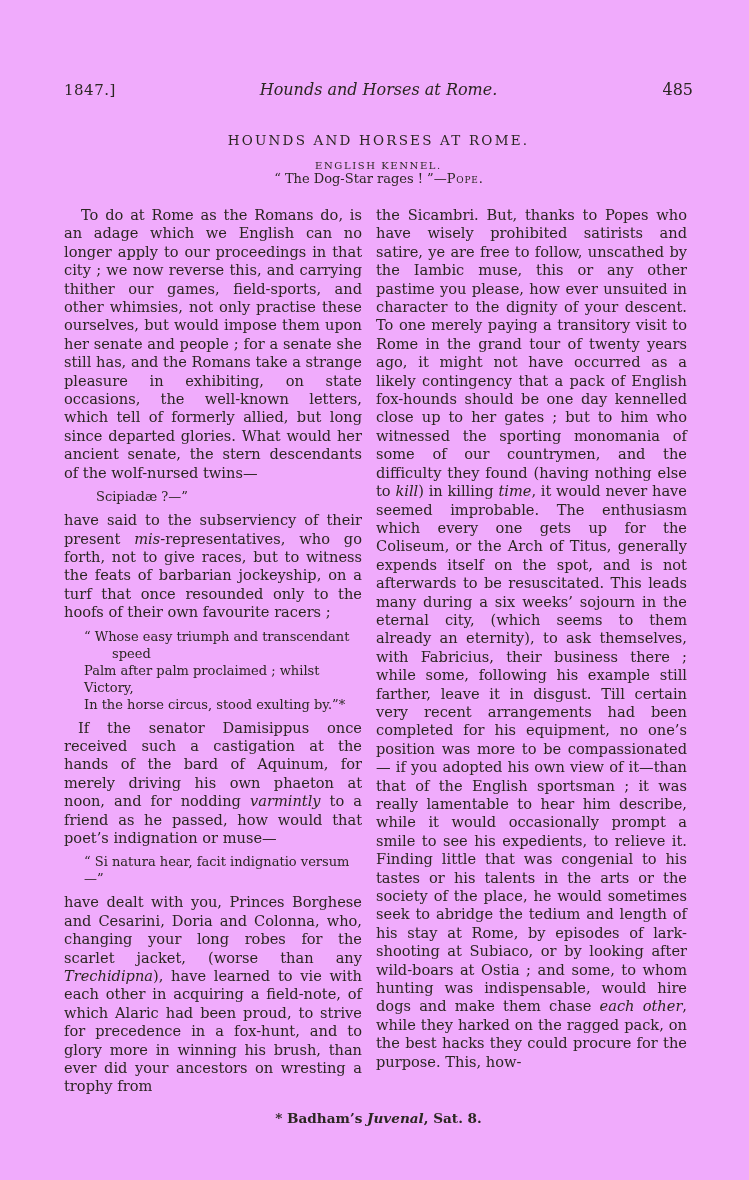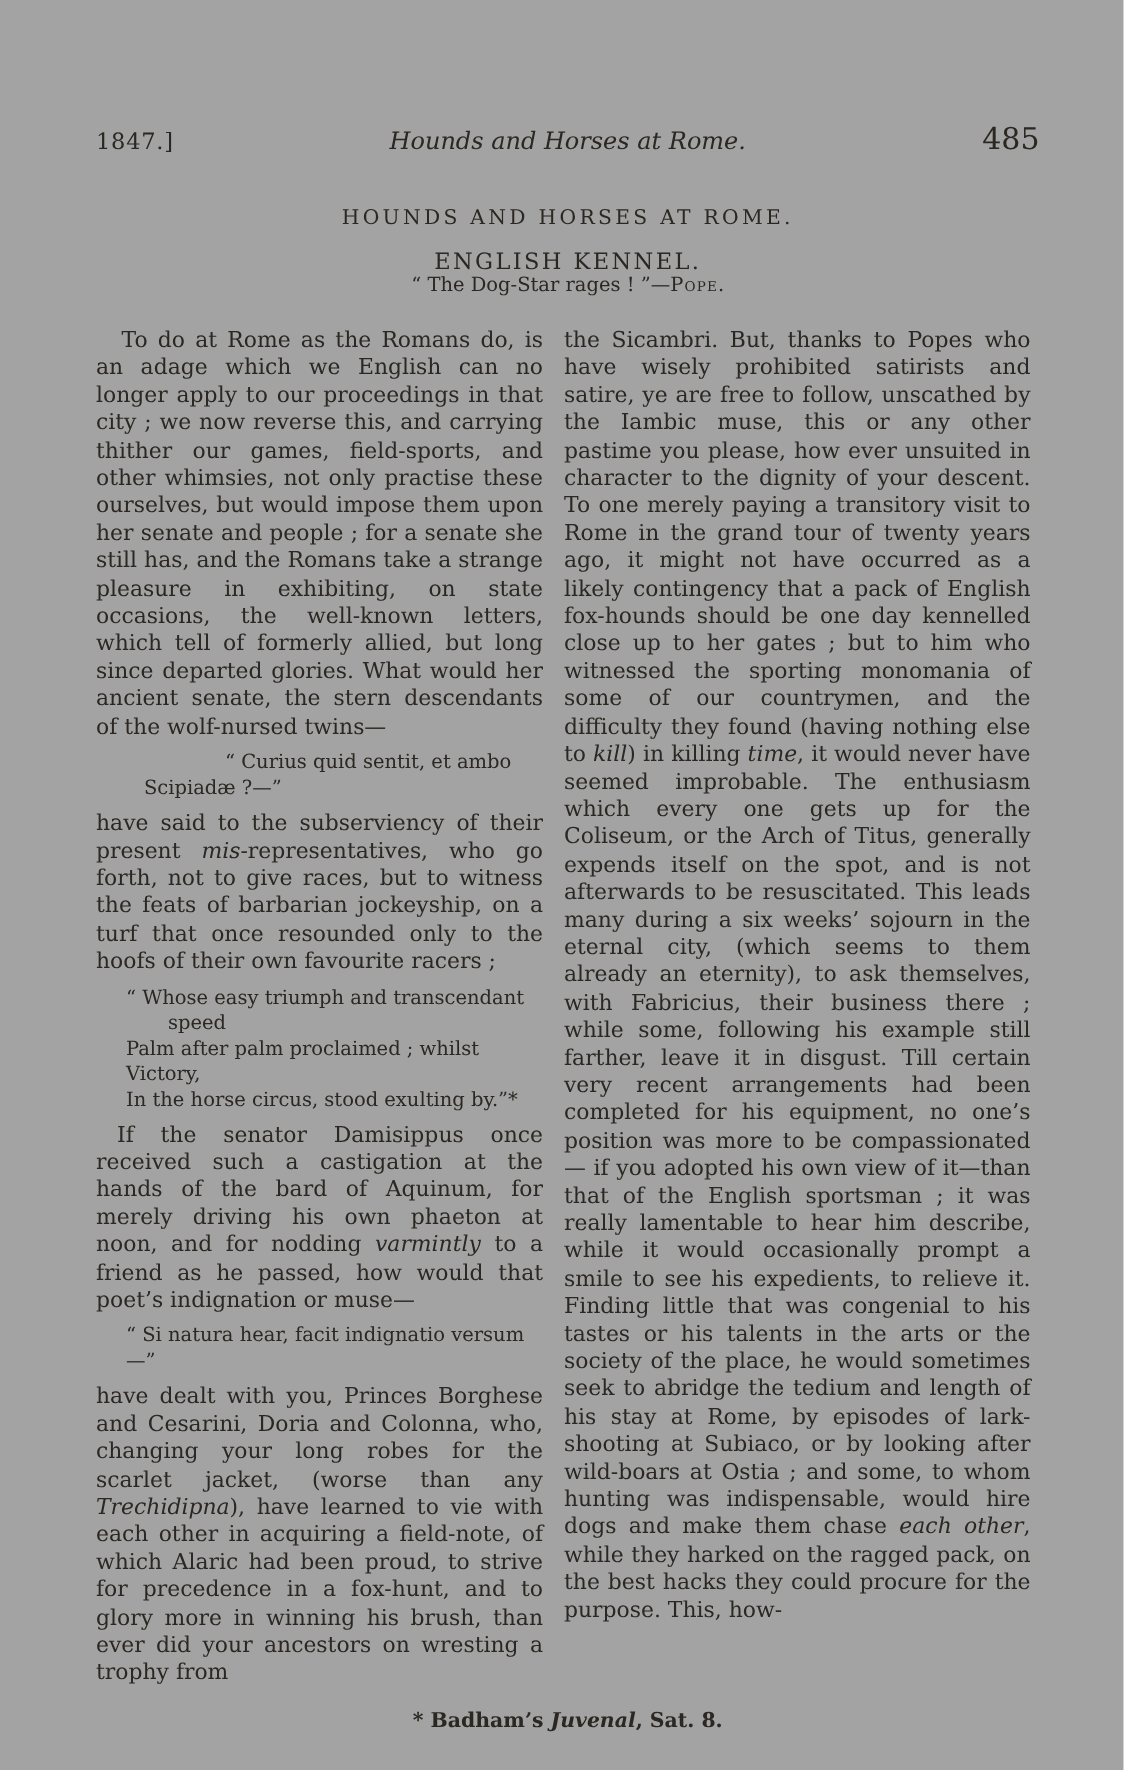--- a/index.html
+++ b/index.html
@@ -1,30 +1,30 @@
 <!DOCTYPE html>
 <html><head>
 <meta charset="utf-8">
 <style>
   html,body{margin:0;padding:0;background:#fbfaf6;}
   .page{
     width:749px;height:1180px;box-sizing:border-box;position:relative;overflow:hidden;
-    background:#a3a3a3;color:#2b2722;
+    background:#f0abfc;color:#2b2722;
     padding:80px 56px 0 64px;
     font-family:"DejaVu Serif","Liberation Serif",serif;
   }
   
   .pagehead{display:flex;align-items:baseline;}
   .ph-date{width:110px;font-size:15px;letter-spacing:0.5px;}
   .ph-title{flex:1;text-align:center;font-style:italic;font-size:16px;}
-  .ph-num{width:110px;text-align:right;font-size:20px;}
+  .ph-num{width:110px;text-align:right;font-size:16px;}
   
   .heading{text-align:center;margin-top:33px;}
   .h-title{font-size:13.5px;letter-spacing:2.2px;}
-  .h-sub{font-size:15px;letter-spacing:1.6px;margin-top:12px;}
+  .h-sub{font-size:10px;letter-spacing:1.6px;margin-top:12px;}
   .h-epi{font-size:13px;}
   
   .columns{display:flex;gap:14px;margin-top:20px;min-height:862px;align-items:flex-start;}
   .col{text-align:justify;font-size:14.6px;line-height:18.4px;}
   .col-left{width:298px;}
   .col-right{width:311px;}
   .para{margin:0;}
   .para.indent{text-indent:17px;}
   .para.indent-sm{text-indent:14px;}
   .quote{font-size:13px;line-height:17px;text-align:left;margin:6px 0 6px 0;}
@@ -47,21 +47,20 @@
   <section class="heading">
     <div class="h-title">HOUNDS AND HORSES AT ROME.</div>
     <div class="h-sub">ENGLISH KENNEL.</div>
     <div class="h-epi"><span>“ The Dog-Star rages ! ”—</span><span class="seg-sc">Pope</span><span>.</span></div>
   </section>
 
   <section class="columns">
     <div class="col col-left">
       <p class="para indent"><span>To do at Rome as the Romans do, is an adage which we English can no longer apply to our proceedings in that city ; we now reverse this, and carrying thither our games, field-sports, and other whimsies, not only practise these ourselves, but would impose them upon her senate and people ; for a senate she still has, and the Romans take a strange pleasure in exhibiting, on state occasions, the well-known letters, which tell of formerly allied, but long since departed glories.  What would her ancient senate, the stern descendants of the wolf-nursed twins—</span></p>
       <div class="quote">
-          <div class="qline" style="padding-left: 86px;">“ Curius quid sentit, et ambo</div>
           <div class="qline" style="padding-left: 32px;">Scipiadæ ?—”</div>
         </div>
       <p class="para"><span>have said to the subserviency of their present </span><span class="seg-i">mis</span><span>-representatives, who go forth, not to give races, but to witness the feats of barbarian jockeyship, on a turf that once resounded only to the hoofs of their own favourite racers ;</span></p>
       <div class="quote">
           <div class="qline" style="padding-left: 20px;">“ Whose easy triumph and transcendant</div>
           <div class="qline" style="padding-left: 48px;">speed</div>
           <div class="qline" style="padding-left: 20px;">Palm after palm proclaimed ; whilst Victory,</div>
           <div class="qline" style="padding-left: 20px;">In the horse circus, stood exulting by.”*</div>
         </div>
       <p class="para indent-sm"><span>If the senator Damisippus once received such a castigation at the hands of the bard of Aquinum, for merely driving his own phaeton at noon, and for nodding </span><span class="seg-i">varmintly</span><span> to a friend as he passed, how would that poet’s indignation or muse—</span></p>

